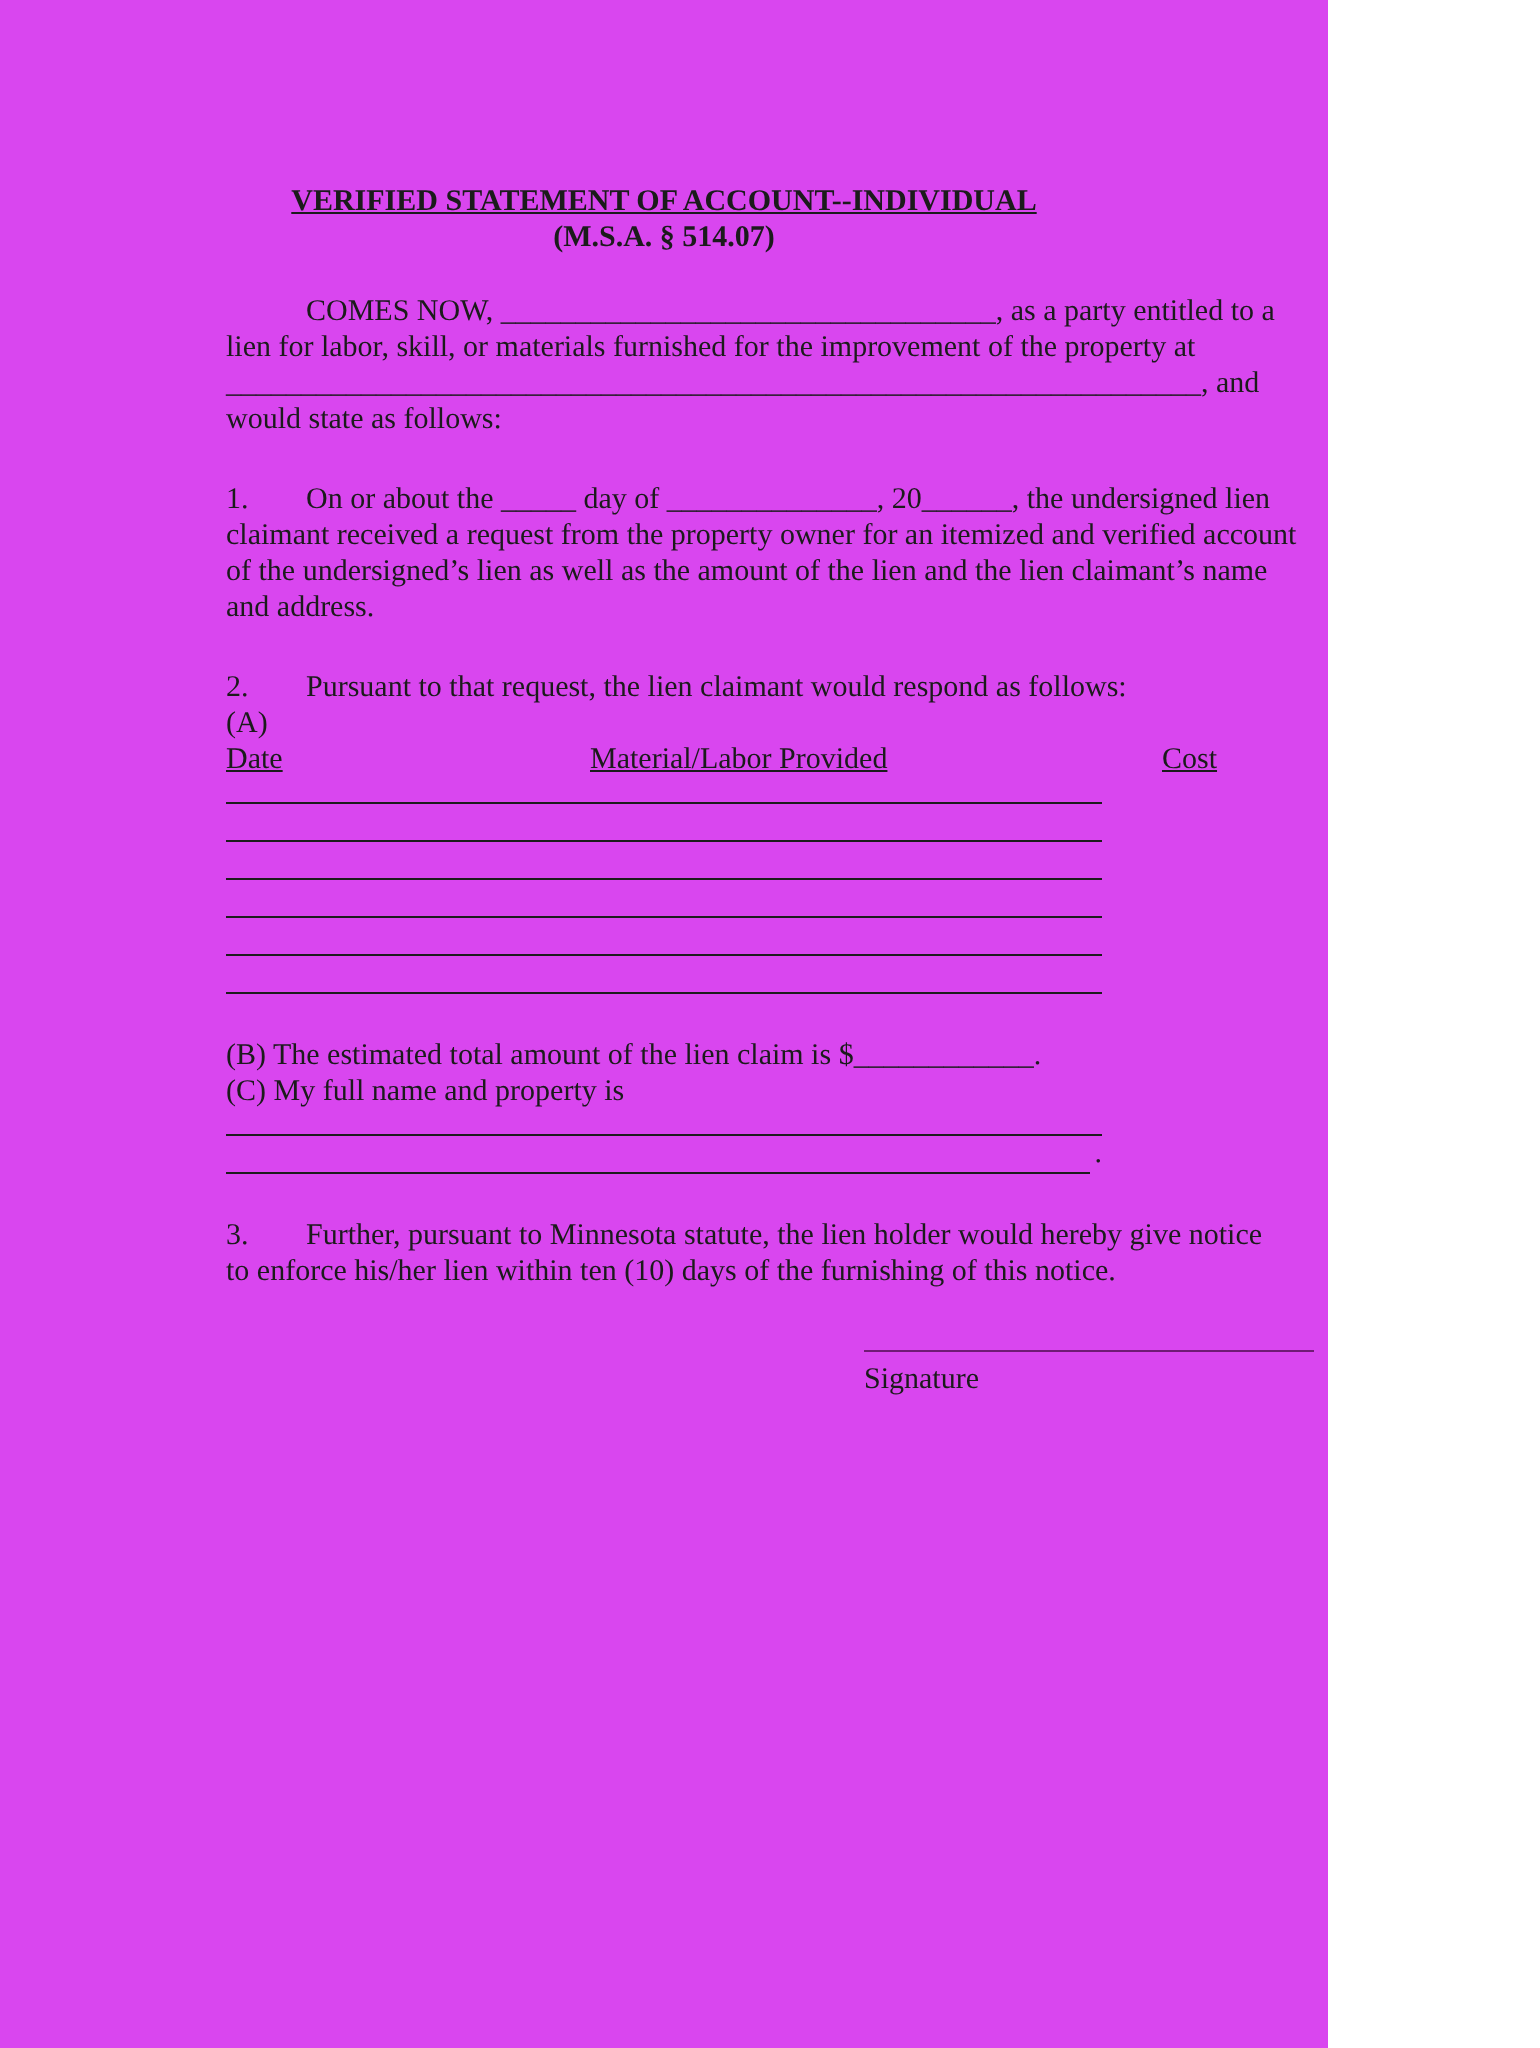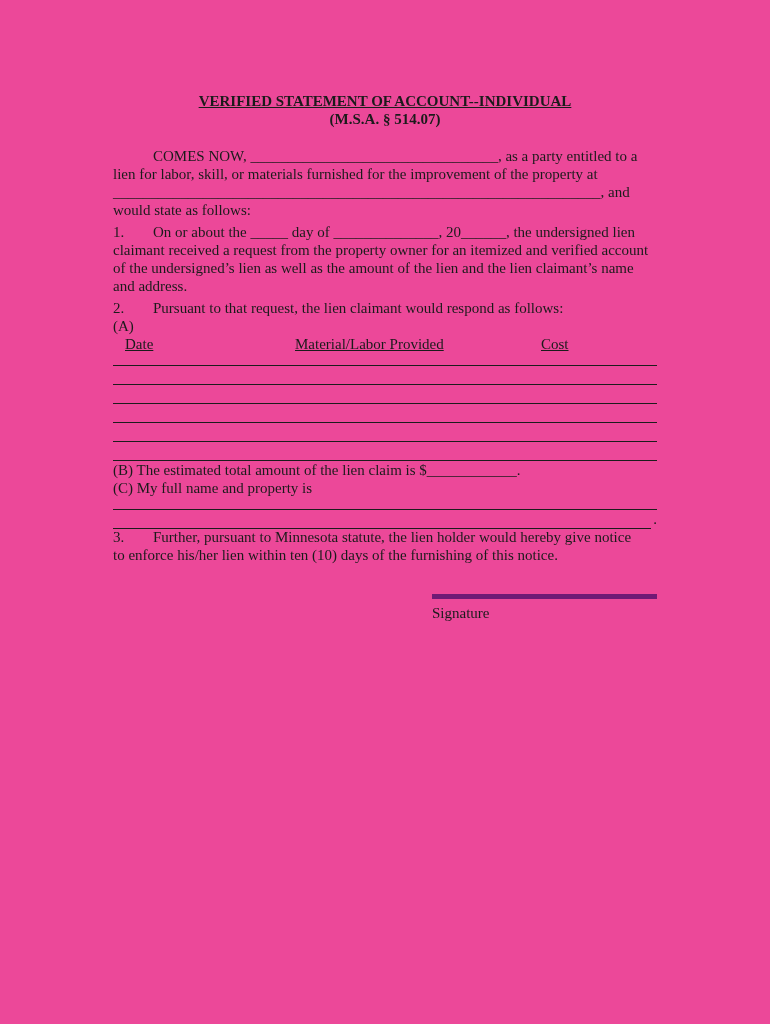--- a/index.html
+++ b/index.html
@@ -2,25 +2,25 @@
 <html><head>
 <meta charset="utf-8">
 <style>
   html, body {
     margin: 0;
     padding: 0;
     background: #ffffff;
   }
   .page {
     position: relative;
-    width: 770px;
+    width: 664px;
     height: 1024px;
     box-sizing: border-box;
     padding: 92px 113px 0 113px;
-    background: #ec4899;
+    background: #d946ef;
     font-family: "Liberation Serif", serif;
     font-size: 15px;
     line-height: 18px;
     color: #1b1b1b;
     overflow: hidden;
   }
   .title {
     text-align: center;
     font-weight: bold;
     text-decoration: underline;
@@ -33,77 +33,77 @@
   }
   .para { margin: 0; }
   .line { white-space: nowrap; }
   .indent { text-indent: 40px; }
   .num {
     display: inline-block;
     width: 40px;
     text-indent: 0;
   }
   .mt-open  { margin-top: 19px; }
-  .mt-item  { margin-top: 4px; }
+  .mt-item  { margin-top: 22px; }
 
   .table-headers {
     position: relative;
     height: 18px;
   }
   .th {
     position: absolute;
     top: 0;
     text-decoration: underline;
     white-space: nowrap;
   }
-  .th-date     { left: 12px; }
+  .th-date     { left: 0; }
   .th-material { left: 182px; }
-  .th-cost     { left: 428px; }
+  .th-cost     { left: 468px; }
 
   .rules .rule {
     height: 18px;
     border-bottom: 1px solid #1c1c1c;
   }
   .rules .rule.first { height: 12px; }
 
-  .section-bc { }
+  .section-bc { margin-top: 22px; }
 
   .c-rule {
     height: 12px;
     border-bottom: 1px solid #1c1c1c;
   }
   .c-rule2 {
     display: flex;
     height: 18px;
   }
   .c-rule2 .fill {
     flex: 1;
     border-bottom: 1px solid #1c1c1c;
     height: 18px;
   }
   .c-rule2 .suffix {
     padding-left: 2px;
     line-height: 18px;
   }
 
-  .mt-item3 { }
+  .mt-item3 { margin-top: 23px; }
 
   .dateline {
     margin-top: 33px;
     margin-left: 182px;
     white-space: nowrap;
   }
 
   .sig-block {
     margin-top: 30px;
     margin-left: 319px;
     width: 225px;
   }
   .sig-entry {
-    border-top: 5px solid #701a75;
+    border-top: 1px solid #701a75;
   }
   .sig-entry + .sig-entry { margin-top: 11px; }
   .sig-label {
     padding-top: 5px;
     white-space: nowrap;
   }
 </style>
 </head>
 <body>
 

